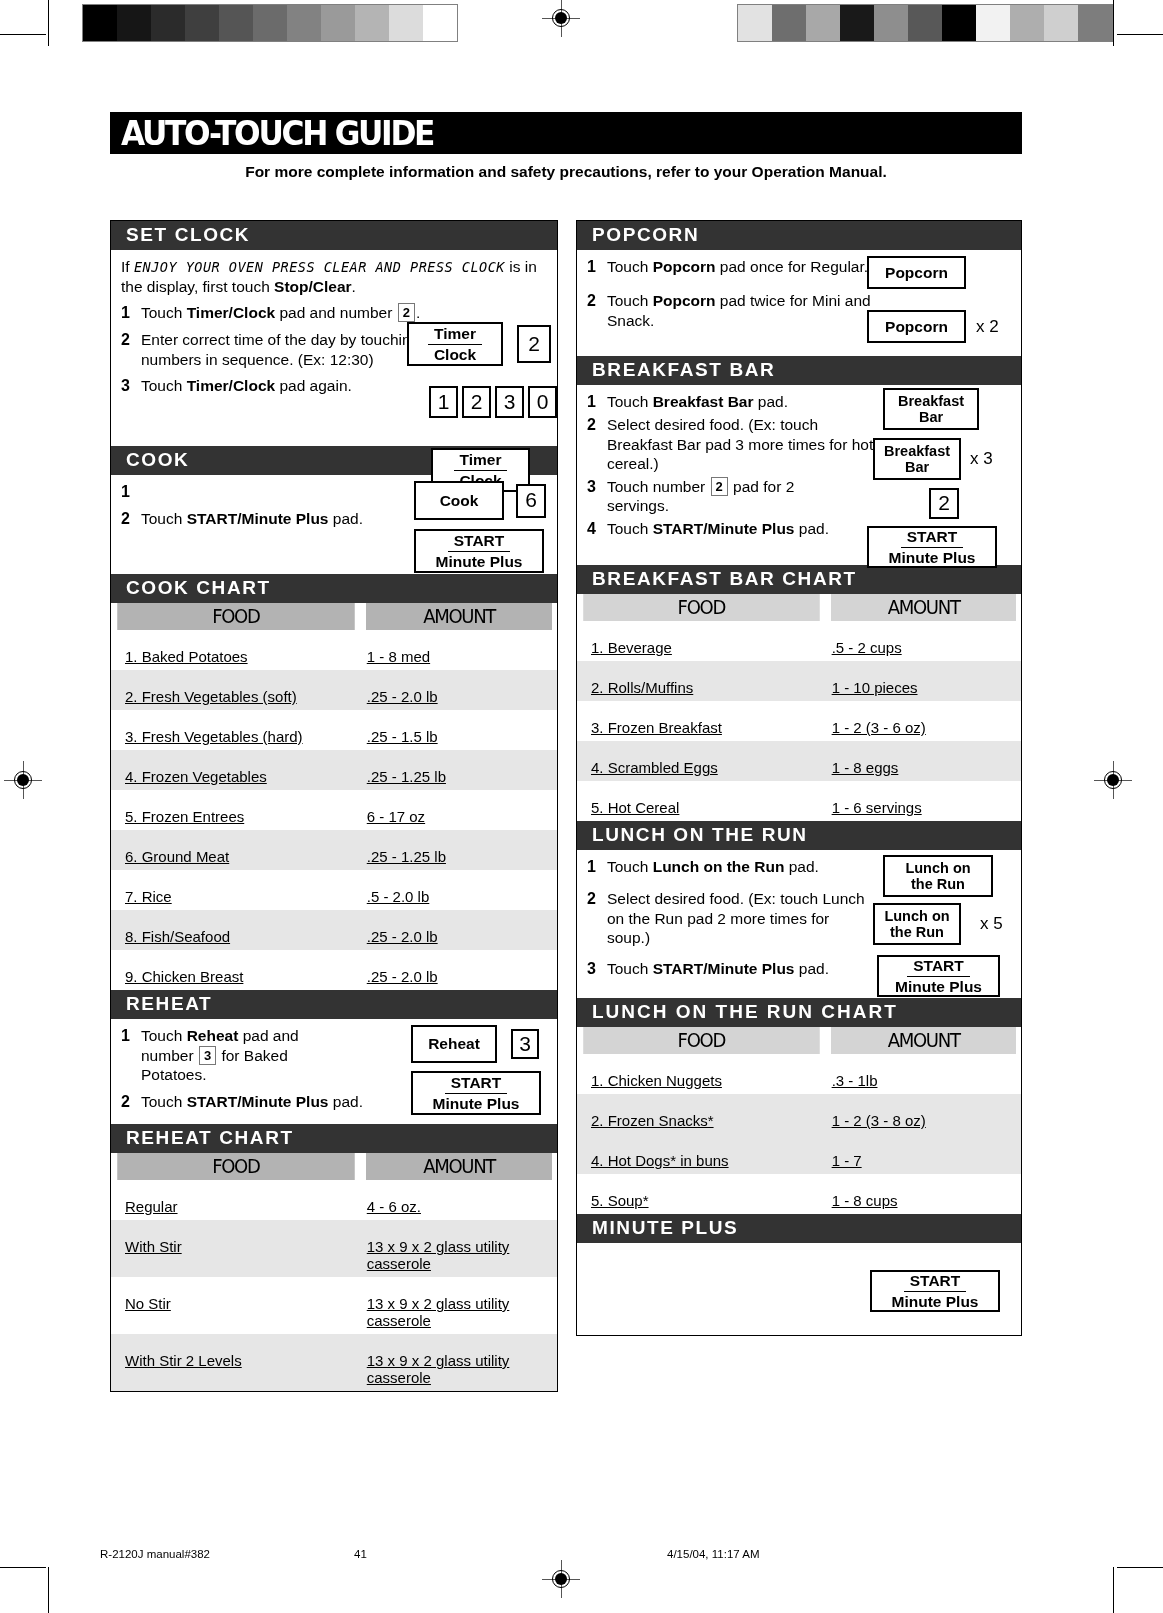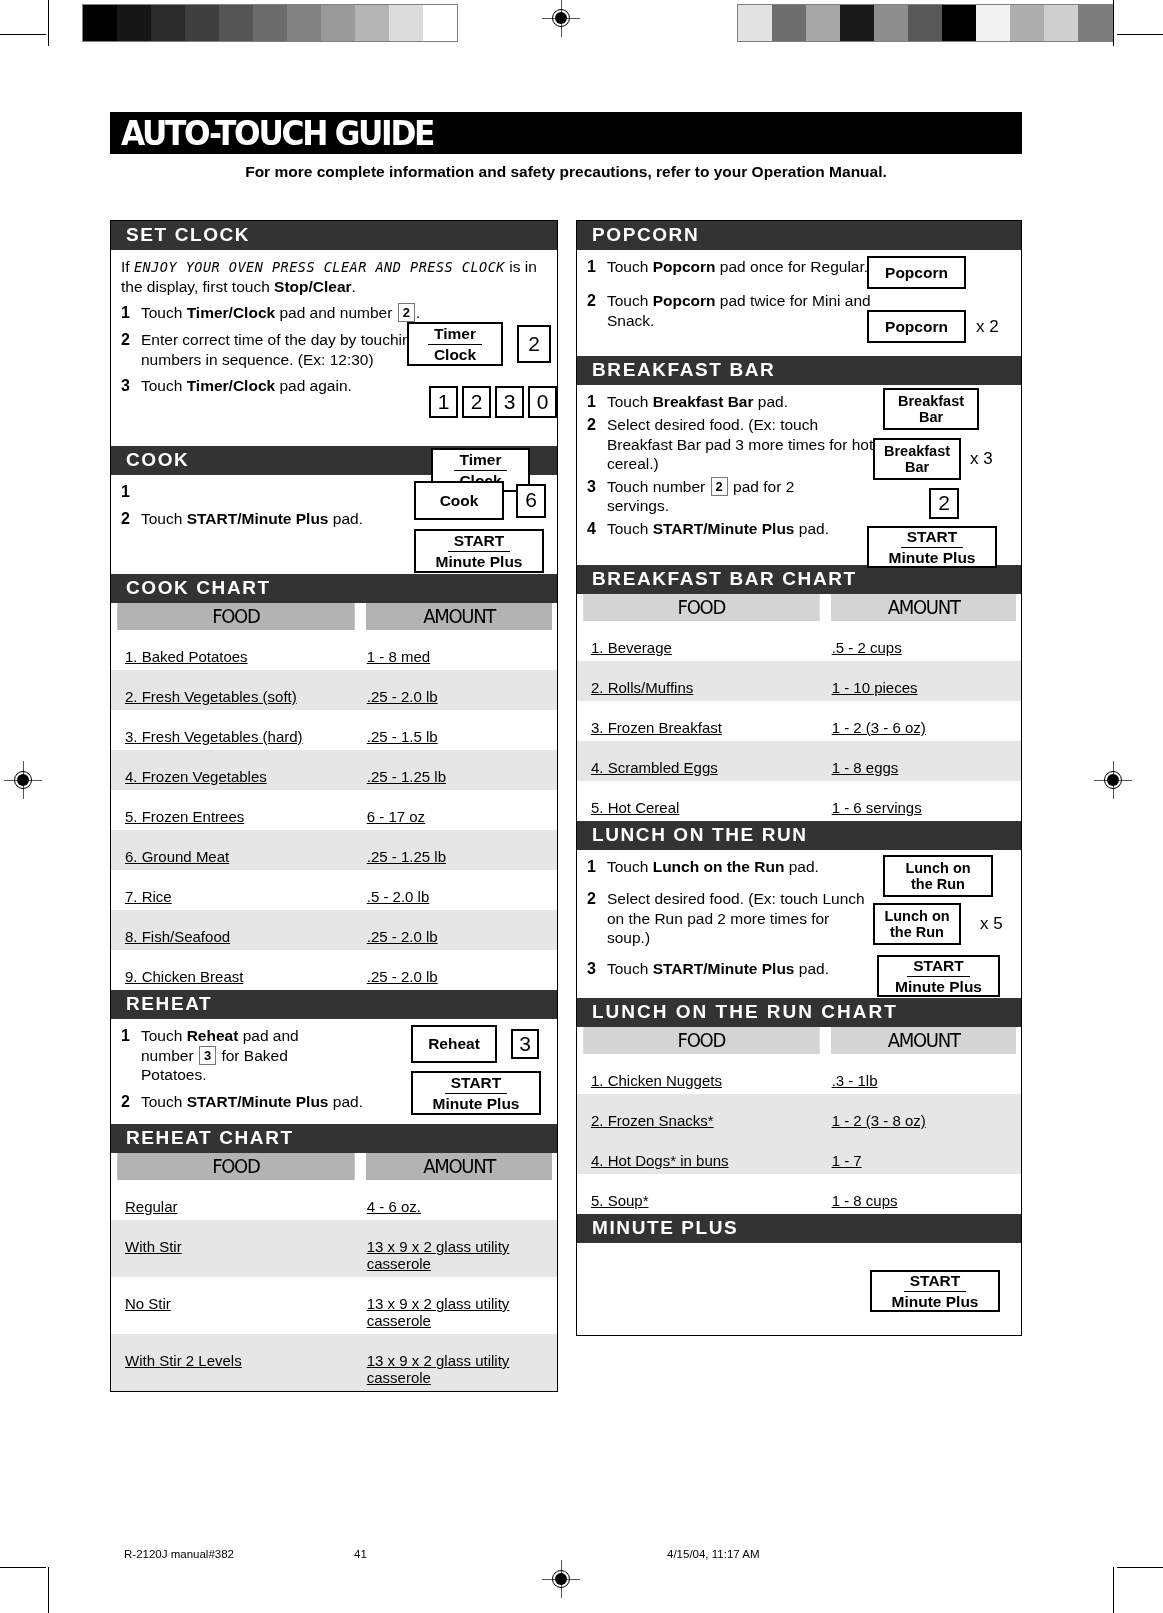--- a/index.html
+++ b/index.html
@@ -159,21 +159,21 @@
   table.chart td.food { padding-left: 14px; width: 56%; }
   table.chart td.amt  { padding-left: 6px; }
 
   #minute-plus-body { font-size: 15.5px; line-height: 1.22; text-align: justify; }
   #minute-plus-text { width: 272px; }
 
   
   #footer { position: absolute; left: 0; top: 1548px; width: 1163px;
             font-size: 11.5px; }
   #footer span { position: absolute; white-space: nowrap; }
-  #f-file { left: 124px; }
+  #f-file { left: 100px; }
   #f-page { left: 354px; }
   #f-date { left: 667px; }
 </style>
 </head>
 <body>
 
 <div id="grayscale-left" class="reg-bar">
     <div class="sw" style="background: rgb(0, 0, 0);"></div>
     <div class="sw" style="background: rgb(22, 22, 22);"></div>
     <div class="sw" style="background: rgb(43, 43, 43);"></div>

